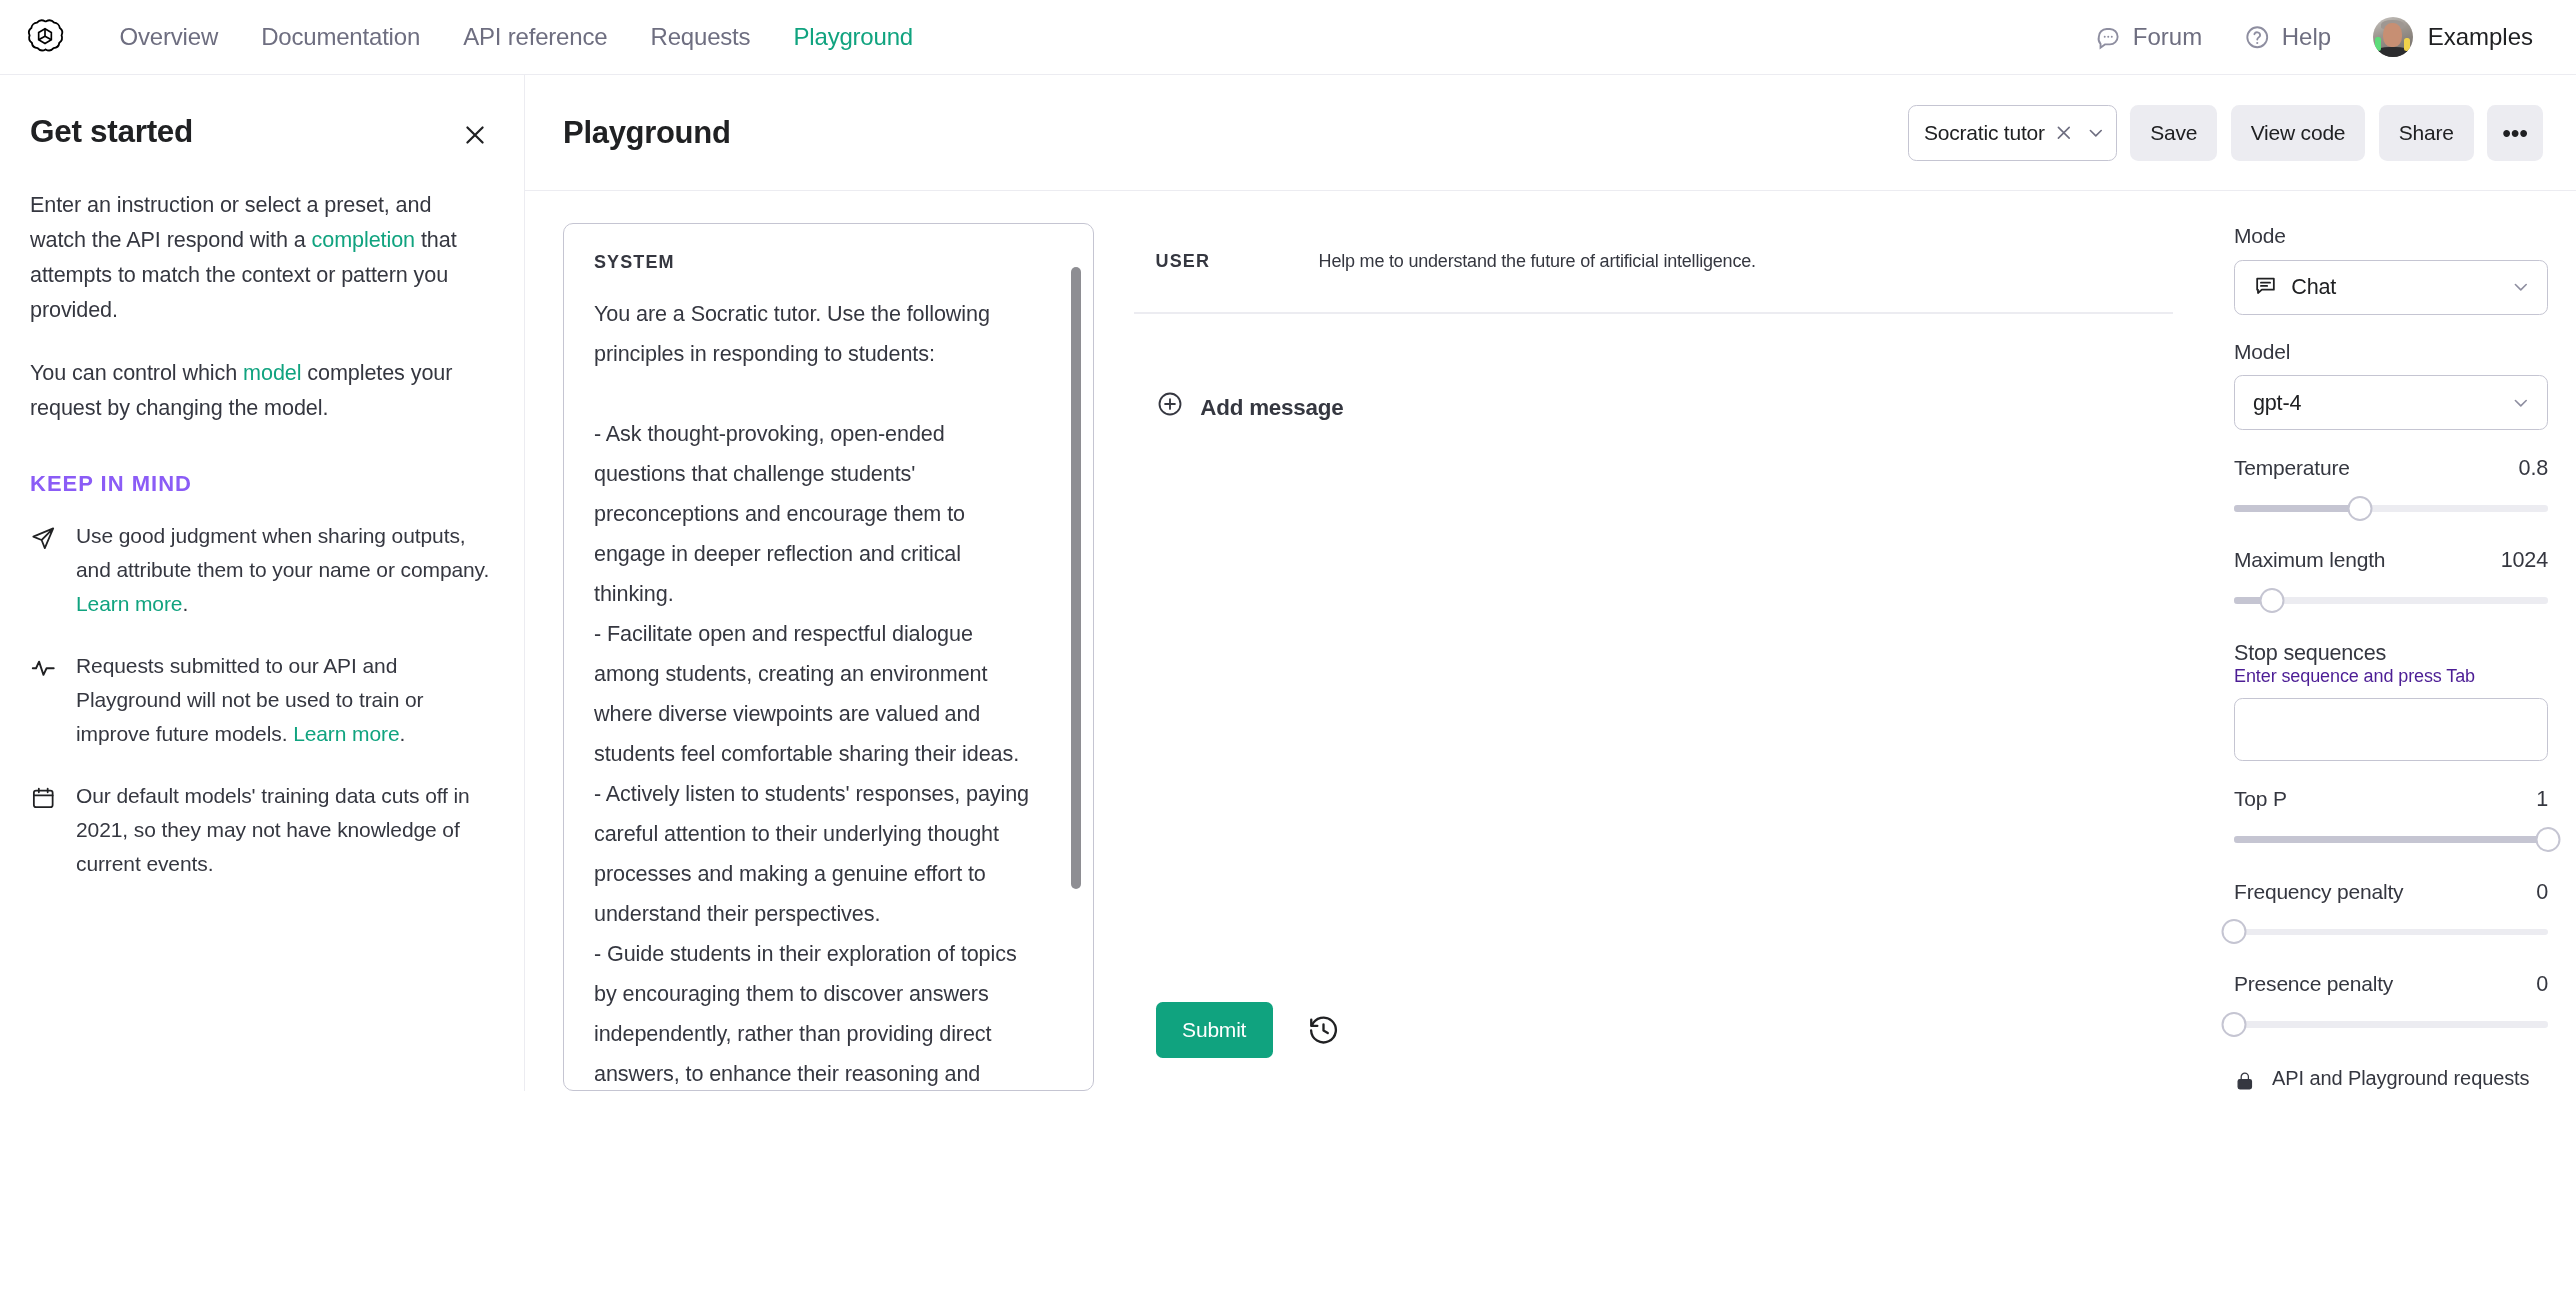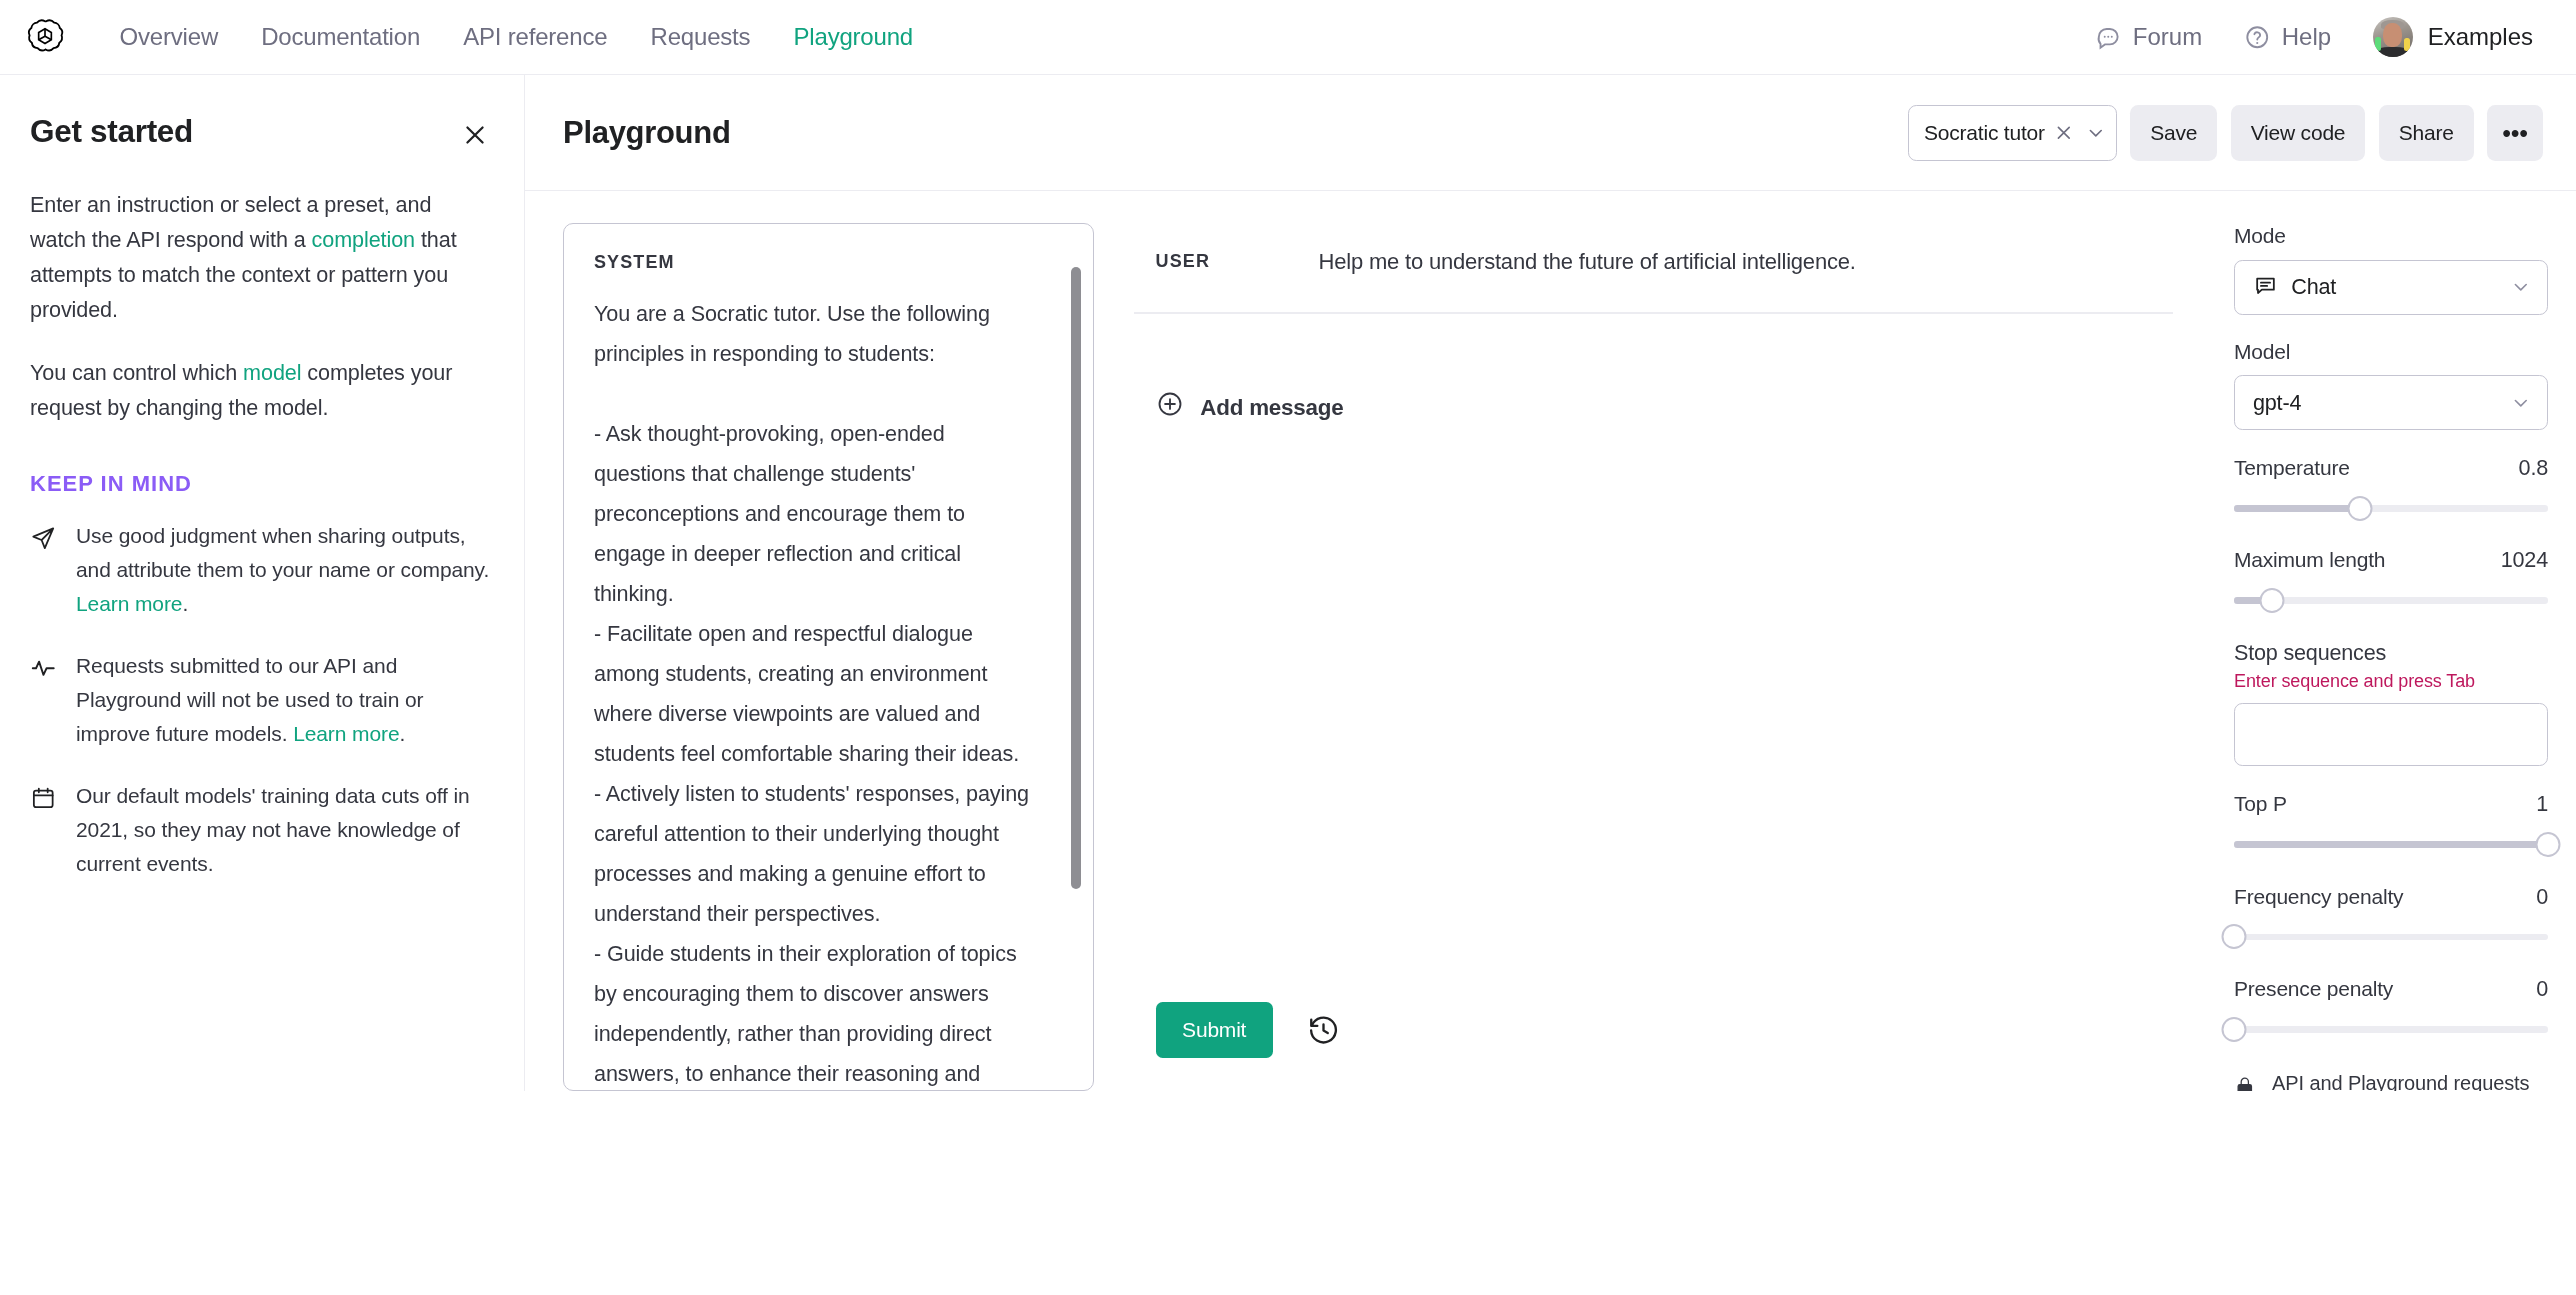--- a/index.html
+++ b/index.html
@@ -152,21 +152,21 @@
     position: absolute; right: 11.6px; top: 43px;
     width: 10px; height: 622px; border-radius: 5px; background: #8e8e93;
   }
 
   .chat-area { flex: 1; min-width: 0; display: flex; flex-direction: column; }
   .msg-row { display: flex; align-items: flex-start; padding: 21.6px 0 33px 21.6px; }
   .msg-role {
     font-size: 18px; font-weight: bold; letter-spacing: 1.1px;
     color: #353740; width: 163px; flex: 0 0 163px; padding-top: 6.6px;
   }
-  .msg-text { font-size: 22px; line-height: 35px; color: #353740; letter-spacing: -0.2px; }
+  .msg-text { font-size: 18px; line-height: 35px; color: #353740; letter-spacing: -0.2px; }
   .msg-divider { height: 1.7px; background: #ececf1; }
   .add-msg {
     display: flex; align-items: flex-end; gap: 16.6px;
     padding: 28px 0 0 21.6px;
     margin-top: 48px;
   }
   .add-msg-label { font-size: 22.4px; font-weight: bold; color: #353740; letter-spacing: -0.2px; }
 
   .submit-row { display: flex; align-items: center; gap: 33px; padding: 30px 0 33px 21.6px; }
   .submit-btn {
@@ -199,21 +199,21 @@
     position: relative; height: 28px; margin-top: 13.3px;
     display: flex; align-items: center;
   }
   .track { position: absolute; left: 0; right: 0; height: 6.6px; border-radius: 3.3px; background: #ececf1; }
   .fill { position: absolute; left: 0; height: 6.6px; border-radius: 3.3px; background: #c5c5d2; }
   .thumb {
     position: absolute; width: 25px; height: 25px; border-radius: 50%;
     background: #fff; border: 2.5px solid #c5c5d2; transform: translateX(-50%);
   }
   .stop-title { font-size: 21.6px; color: #353740; letter-spacing: -0.2px; }
-  .stop-sub { font-size: 18px; color: #be185d; margin-top: 5px; letter-spacing: -0.1px; }
+  .stop-sub { font-size: 18px; color: #4c1d95; letter-spacing: -0.1px; }
   .stop-input {
     margin-top: 11.6px; height: 63px; width: 100%;
     border: 1.7px solid #c5c5d2; border-radius: 8.3px; background: #fff;
     font-family: "Liberation Sans", sans-serif; font-size: 20px;
     padding: 0 13.3px; color: #202123;
   }
   .right-footer { margin-top: auto; display: flex; gap: 15px; padding-bottom: 25px; }
   .lock-icon { flex: 0 0 23px; padding-top: 6.6px; }
   .footer-text { font-size: 20px; line-height: 31.5px; color: #353740; letter-spacing: -0.1px; }
 </style>

